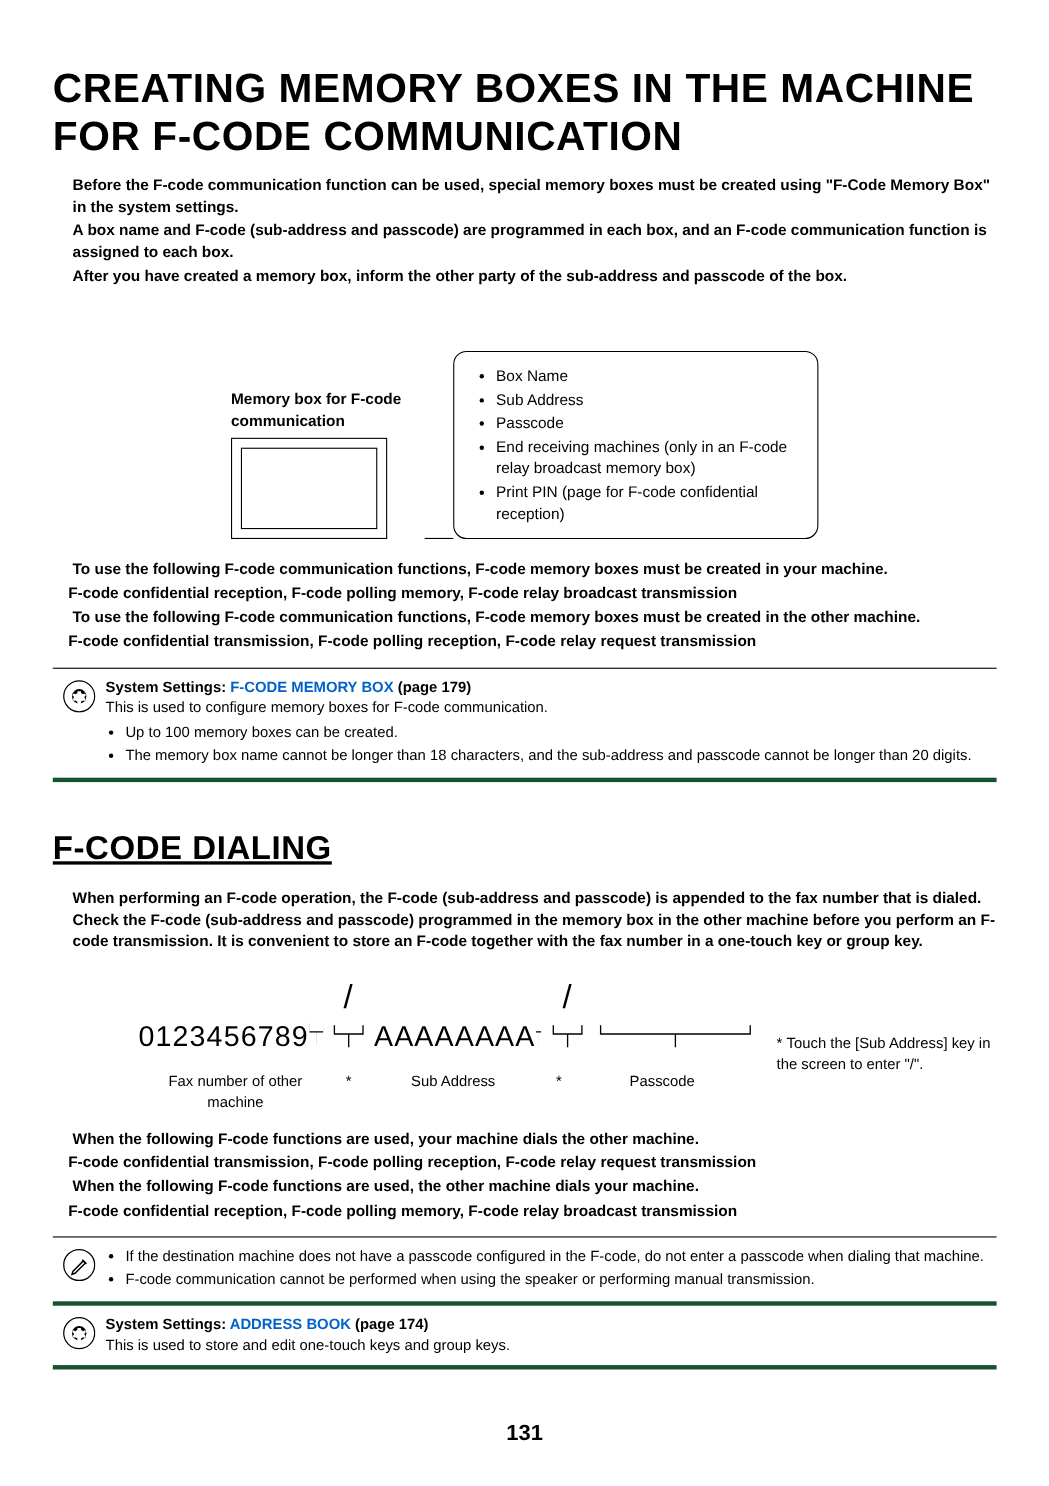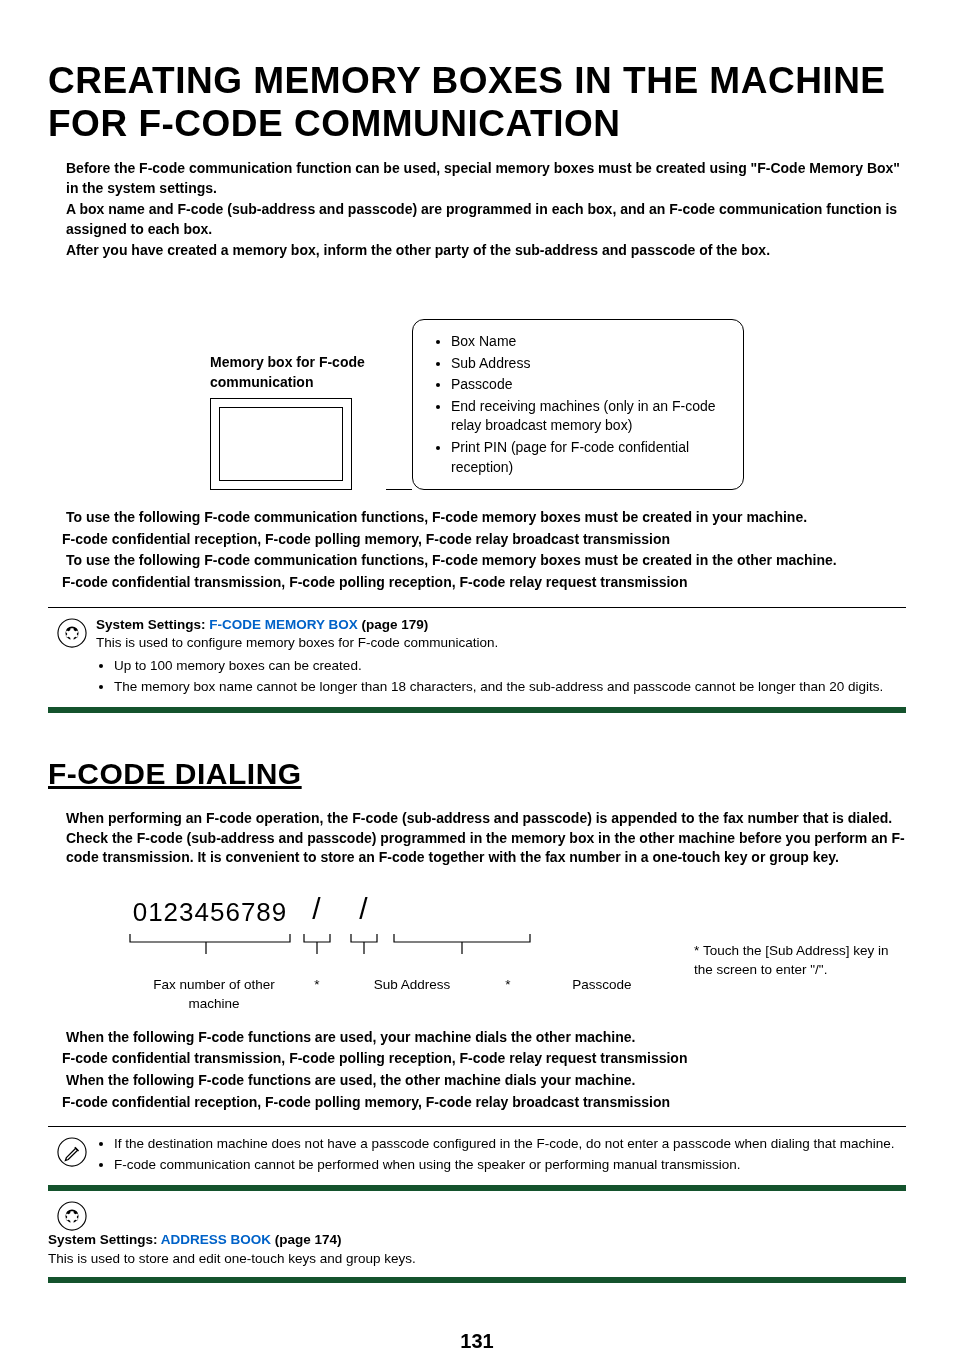--- a/index.html
+++ b/index.html
@@ -78,31 +78,30 @@
     margin: 0;
     padding-left: 16px;
   }
   .diag1-right li {
     margin: 2px;
   }
 
   
   .callout {
     border-top: 1px solid #000;
-    border-bottom: 6px solid #14532d;
+    border-bottom: 4px solid #14532d;
     padding: 8px 0 8px 0;
     margin: 14px 0 0 0;
     display: flex;
     align-items: flex-start;
     justify-content: flex-end;
   }
   .callout + .callout {
     border-top: none;
     margin-top: 0;
-    flex-direction: column;
   }
   .callout-icon {
     flex: none;
     width: 48px;
     display: flex;
     justify-content: center;
     padding-top: 2px;
   }
   .callout-icon svg {
     width: 30px;
@@ -138,21 +137,21 @@
     margin-left: 78px;
   }
   .dialrow {
     display: flex;
     align-items: flex-end;
     font-size: 26px;
     letter-spacing: 1px;
   }
   .dialrow .grp {
     display: flex;
-    flex-direction: column;
+    flex-direction: row;
     align-items: center;
   }
   .dialrow .slash {
     font-size: 30px;
     padding: 0 4px;
     display: flex;
     flex-direction: column;
     align-items: center;
   }
   .bracket {
@@ -259,20 +258,28 @@
         </div>
       </div>
       <div class="slash" style="width:38px">
         <div>/</div>
         <div class="bracket">
           <svg viewBox="0 0 38 30" preserveAspectRatio="none">
               <path d="M6 2 V10 H19 V22 M19 10 H32 V2" fill="none" stroke="#000" stroke-width="1.2"></path>
             </svg>
         </div>
       </div>
+      <div class="grp" style="width:152px">
+        <div>AAAAAAAA</div>
+        <div class="bracket">
+          <svg viewBox="0 0 152 30" preserveAspectRatio="none">
+              <path d="M6 2 V10 H76 V22 M76 10 H146 V2" fill="none" stroke="#000" stroke-width="1.2"></path>
+            </svg>
+        </div>
+      </div>
       <div class="slash" style="width:40px">
         <div>/</div>
         <div class="bracket">
           <svg viewBox="0 0 40 30" preserveAspectRatio="none">
               <path d="M7 2 V10 H20 V22 M20 10 H33 V2" fill="none" stroke="#000" stroke-width="1.2"></path>
             </svg>
         </div>
       </div>
       <div class="grp" style="width:148px">
         <div class="bracket">

